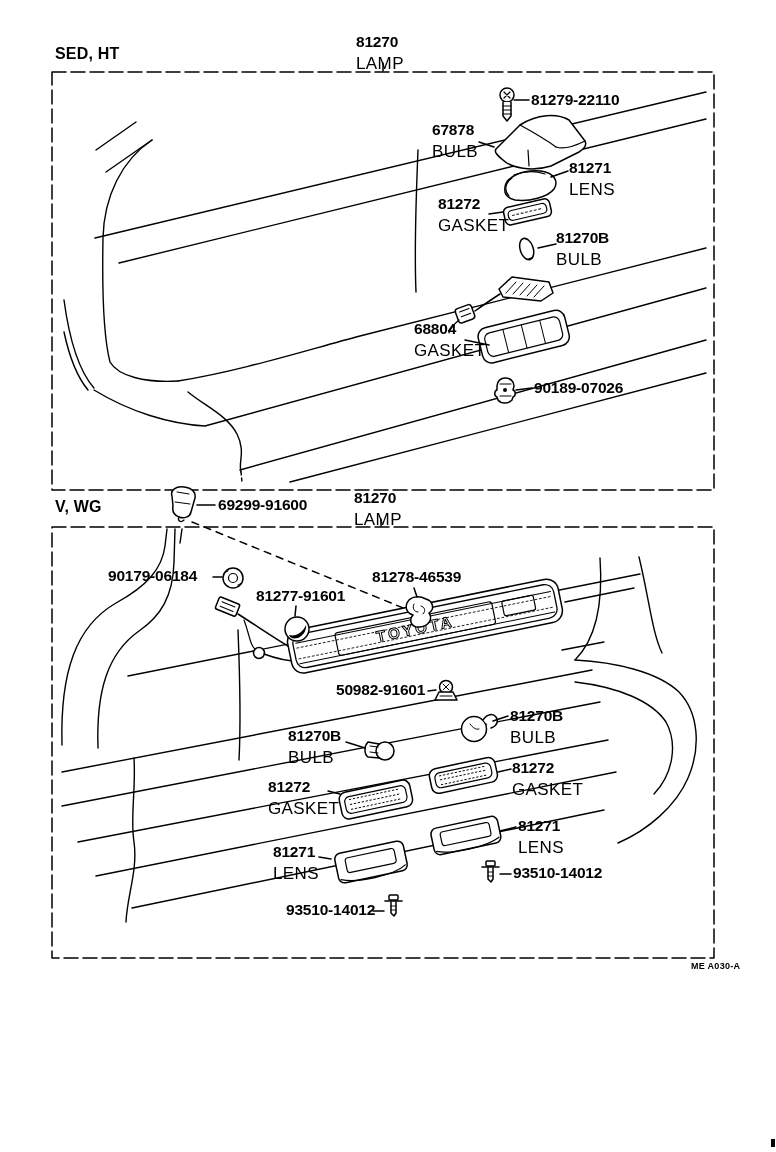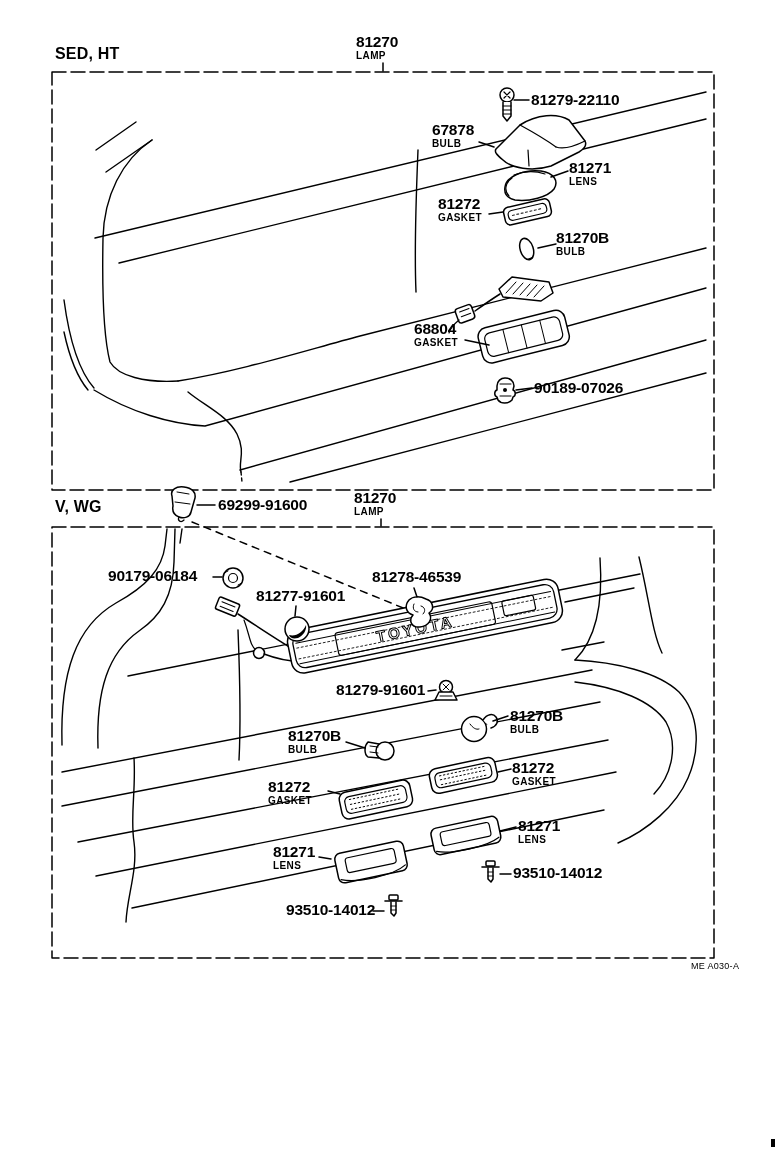--- a/index.html
+++ b/index.html
@@ -3,24 +3,24 @@
 <meta charset="utf-8">
 <style>
   html,body{margin:0;padding:0;}
   body{
     width:776px;height:1152px;position:relative;background:#ffffff;
     font-family:"Liberation Sans",sans-serif;color:#000;overflow:hidden;
   }
   #art{position:absolute;left:0;top:0;}
   .lbl{position:absolute;display:flex;flex-direction:column;}
   .num{font-size:15.5px;font-weight:700;letter-spacing:-0.2px;white-space:nowrap;line-height:15px;}
-  .sub{font-size:10px;font-weight:700;letter-spacing:0.4px;line-height:11px;margin-top:1px;white-space:nowrap;}
+  .sub{font-size:17px;font-weight:400;letter-spacing:0.4px;line-height:11px;margin-top:9px;white-space:nowrap;}
   .center{align-items:flex-start;text-align:center;}
   .variant{position:absolute;font-size:16px;font-weight:700;letter-spacing:0.2px;white-space:nowrap;}
-  .footer{position:absolute;font-size:9px;font-weight:400;letter-spacing:0.3px;white-space:nowrap;padding-left:32px;}
+  .footer{position:absolute;font-size:9px;font-weight:700;letter-spacing:0.3px;white-space:nowrap;padding-left:32px;}
 </style>
 </head>
 <body>
 
 <svg id="art" width="776" height="1152" viewBox="0 0 776 1152">
  <g stroke="#000" fill="none" stroke-width="1.5" stroke-linecap="round" stroke-linejoin="round">
 
   <rect x="52" y="72" width="662" height="418" stroke-dasharray="14 5"></rect>
   <rect x="52" y="527" width="662" height="431" stroke-dasharray="14 5"></rect>
   <path d="M383,63 L383,71"></path>
@@ -300,21 +300,21 @@
 
 <div class="lbl" style="left:256px;top:588px">
   <span class="num">81277-91601</span>
 </div>
 
 <div class="lbl" style="left:372px;top:569px">
   <span class="num">81278-46539</span>
 </div>
 
 <div class="lbl" style="left:336px;top:682px">
-  <span class="num">81279-91601</span>
+  <span class="num">50982-91601</span>
 </div>
 
 <div class="lbl" style="left:510px;top:708px">
   <span class="num">81270B</span>
   <span class="sub">BULB</span>
 </div>
 
 <div class="lbl" style="left:288px;top:728px">
   <span class="num">81270B</span>
   <span class="sub">BULB</span>

